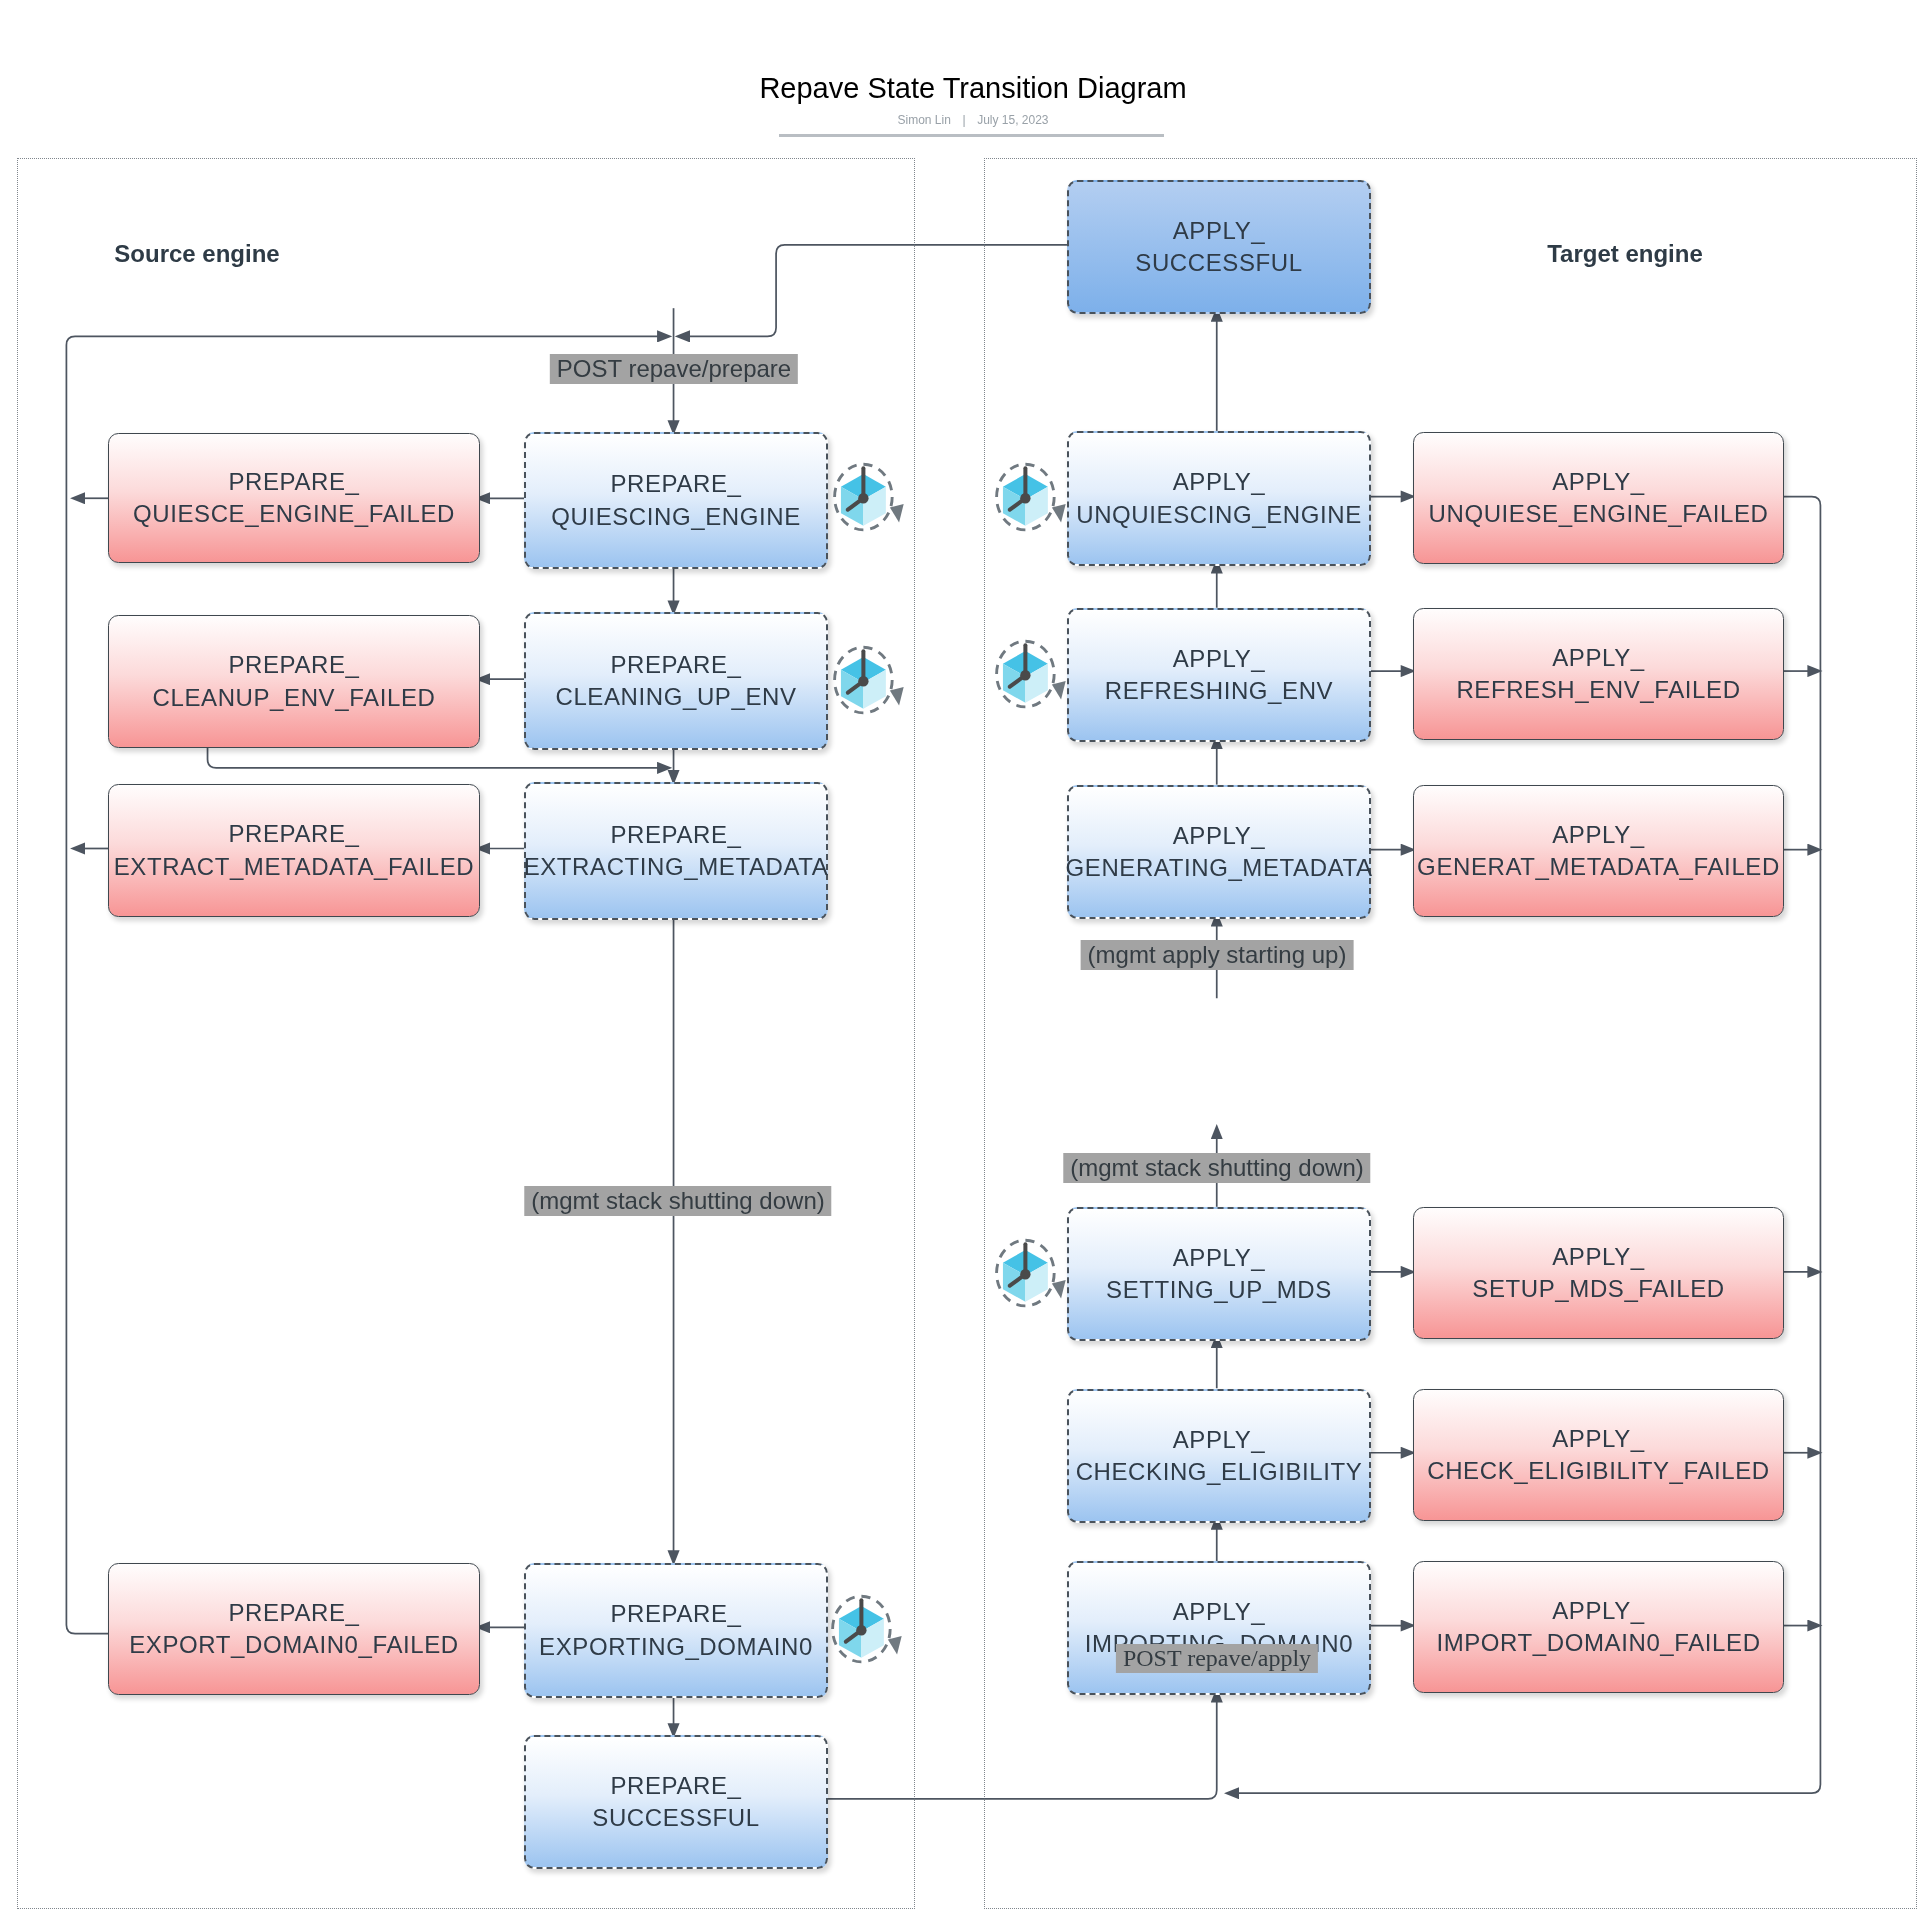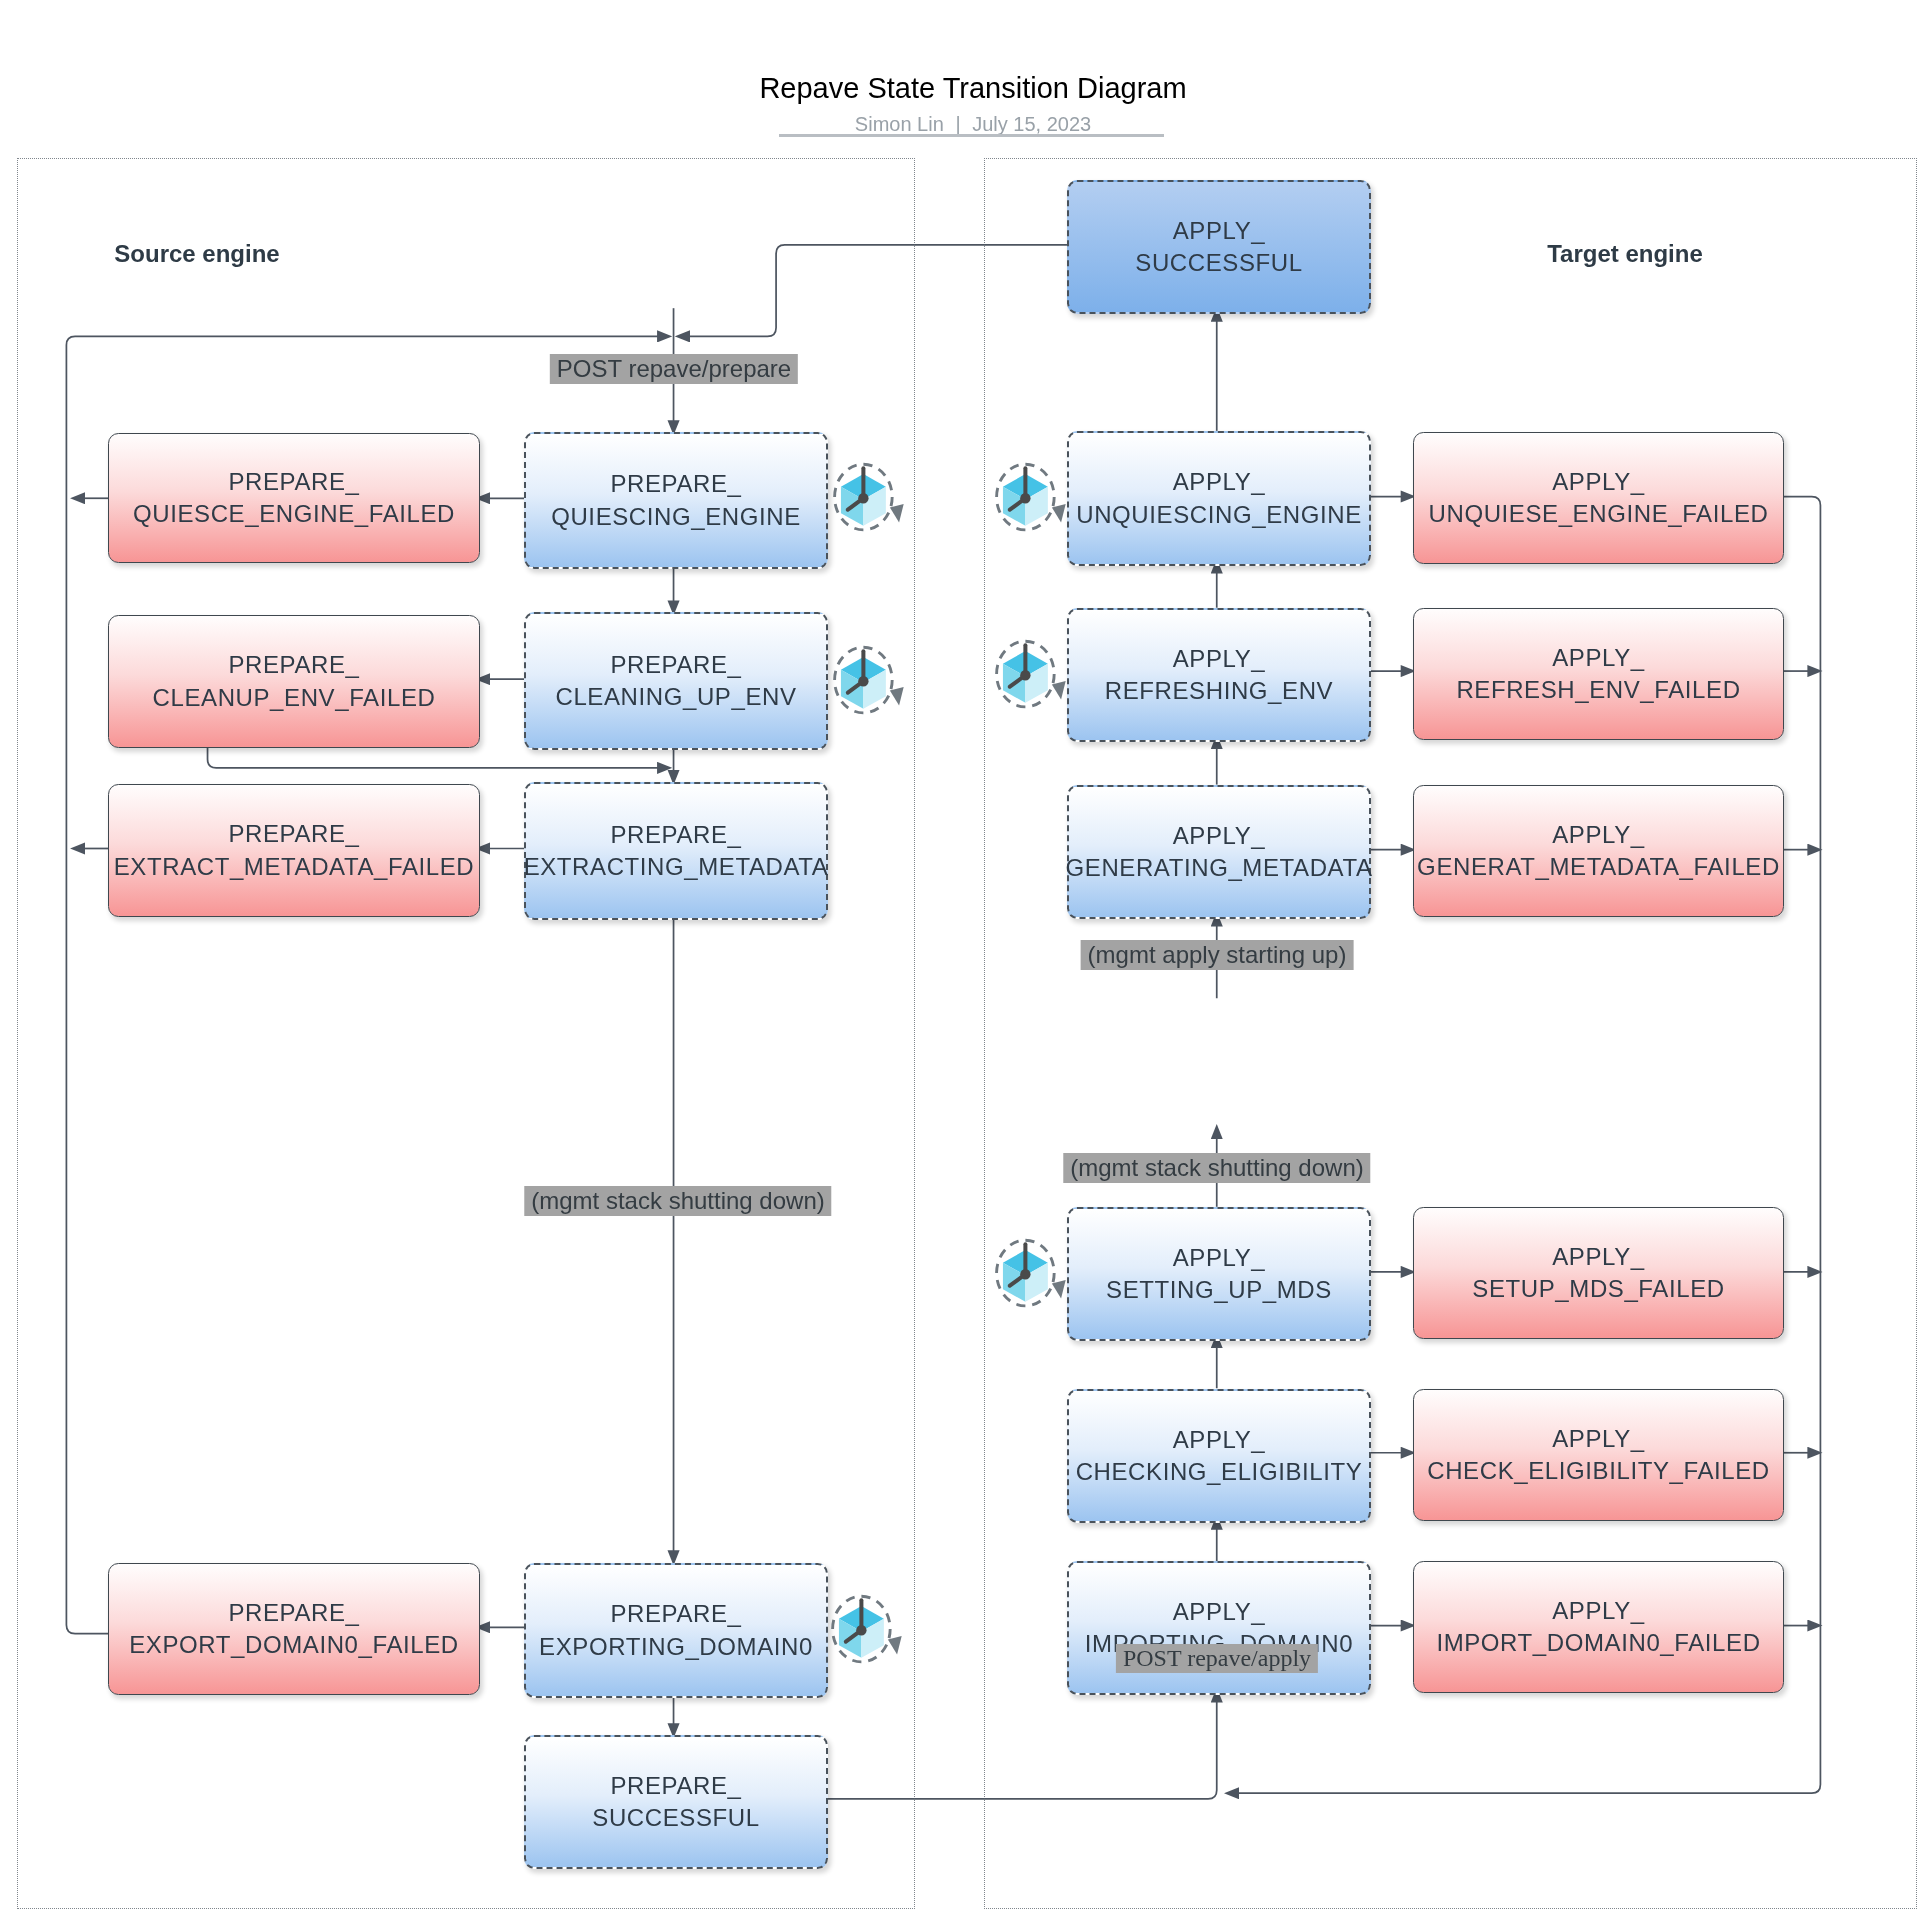--- a/index.html
+++ b/index.html
@@ -2,21 +2,21 @@
 <html style="font-size:9.2px"><head>
 <meta charset="utf-8">
 <style>
   html,body{margin:0;padding:0;background:#ffffff;}
   body{width:1926px;height:1913px;position:relative;font-family:"Liberation Sans",sans-serif;overflow:hidden;}
   .canvas{position:absolute;left:0;top:0;width:1926px;height:1913px;border-radius:25px;}
   svg.edges{position:absolute;left:0;top:0;z-index:1;}
   .container-box{position:absolute;border:1.7px dotted #80868d;background:transparent;z-index:0;}
   .engine-label{position:absolute;transform:translateX(-50%);font-size:24px;font-weight:bold;color:#2e3b46;z-index:3;white-space:nowrap;margin-top:24px;}
   .page-title{position:absolute;transform:translateX(-50%);font-size:29px;color:#000000;z-index:3;white-space:nowrap;}
-  .page-subtitle{position:absolute;transform:translateX(-50%);font-size:20px;color:#99a1a8;z-index:3;white-space:nowrap;}
+  .page-subtitle{position:absolute;transform:translateX(-50%);font-size:12px;color:#99a1a8;z-index:3;white-space:nowrap;}
   .page-subtitle span{padding:0 5.8px;}
   .title-underline{position:absolute;background:#b9bec3;z-index:3;}
   .state{position:absolute;z-index:2;border-radius:10.4px;display:flex;align-items:center;justify-content:center;text-align:center;
          box-shadow:2.9px 3.5px 5.2px rgba(0,0,0,0.16);}
   .state .state-label{white-space:pre-line;font-size:24px;line-height:1.35;color:#2f3b47;letter-spacing:0.6px;}
   .state.blue{border:2.3px dashed #49525b;background:linear-gradient(180deg,#ffffff 0%,#e3eefb 45%,#9cc4f0 100%);}
   .state.blue.deep{background:linear-gradient(180deg,#b3cef1 0%,#7db0ea 100%);}
   .state.red{border:1.7px solid #3f474e;background:linear-gradient(180deg,#fffdfd 0%,#fcdada 45%,#f79595 100%);}
   .edge-label{position:absolute;transform:translateX(-50%);background:#a3a3a3;padding:1.2px 7px;font-size:24px;color:#343c42;z-index:3;white-space:nowrap;}
   svg.timer-badge{position:absolute;z-index:2;}

